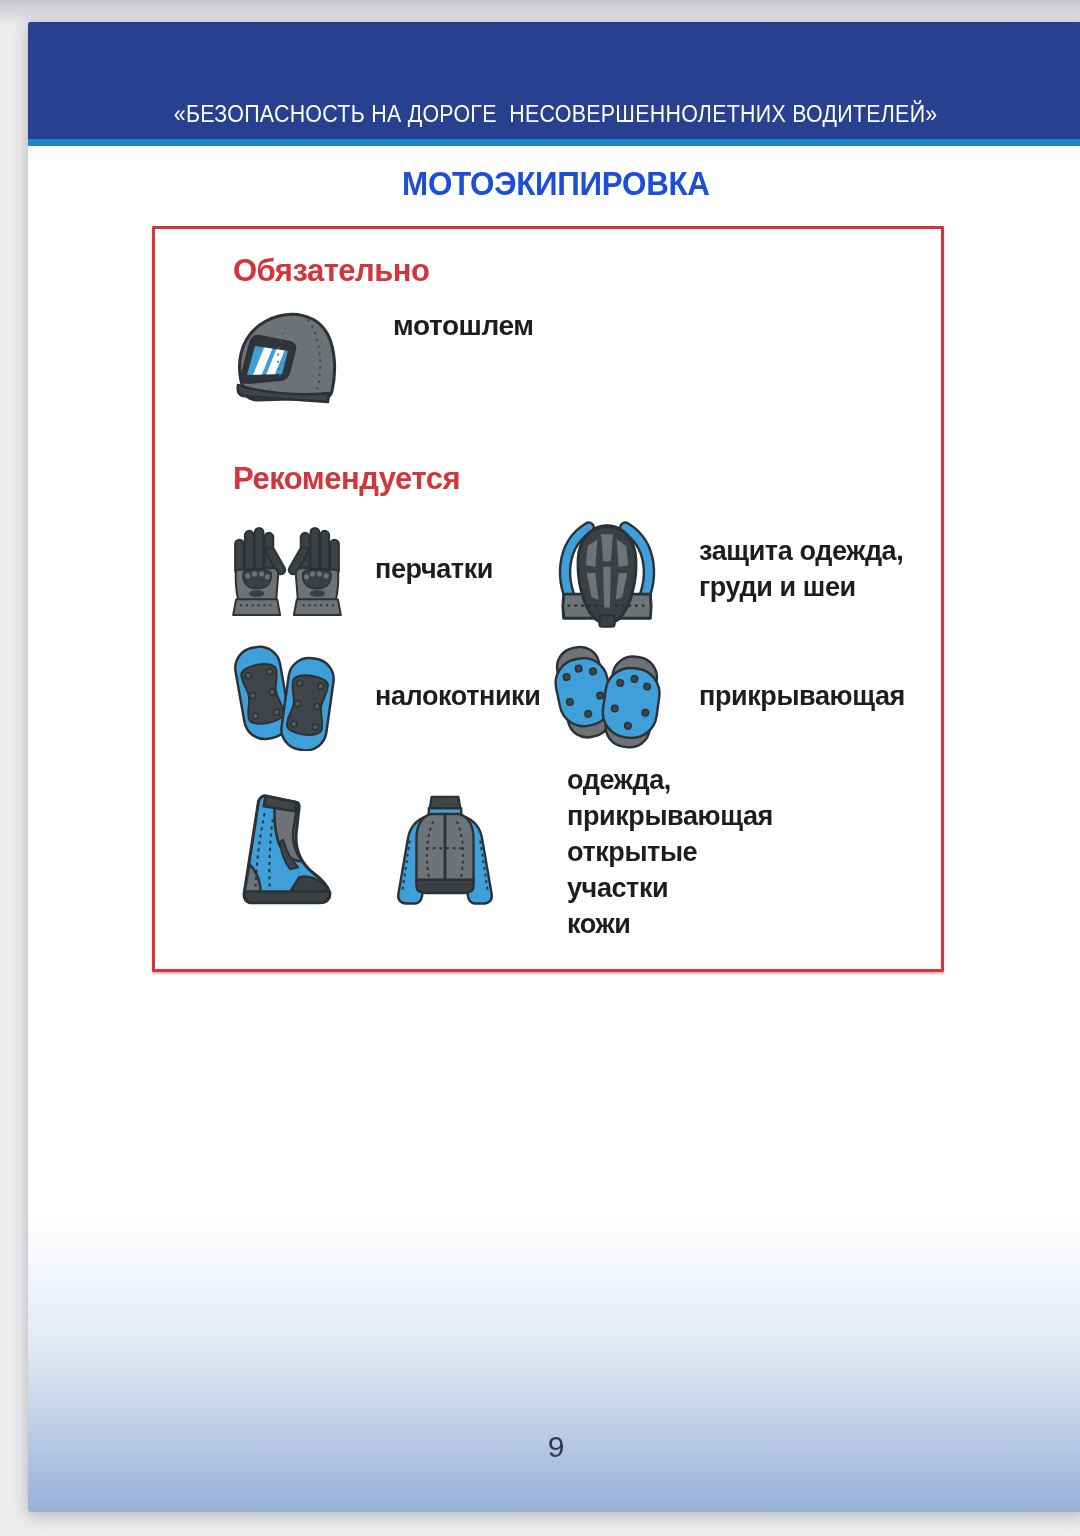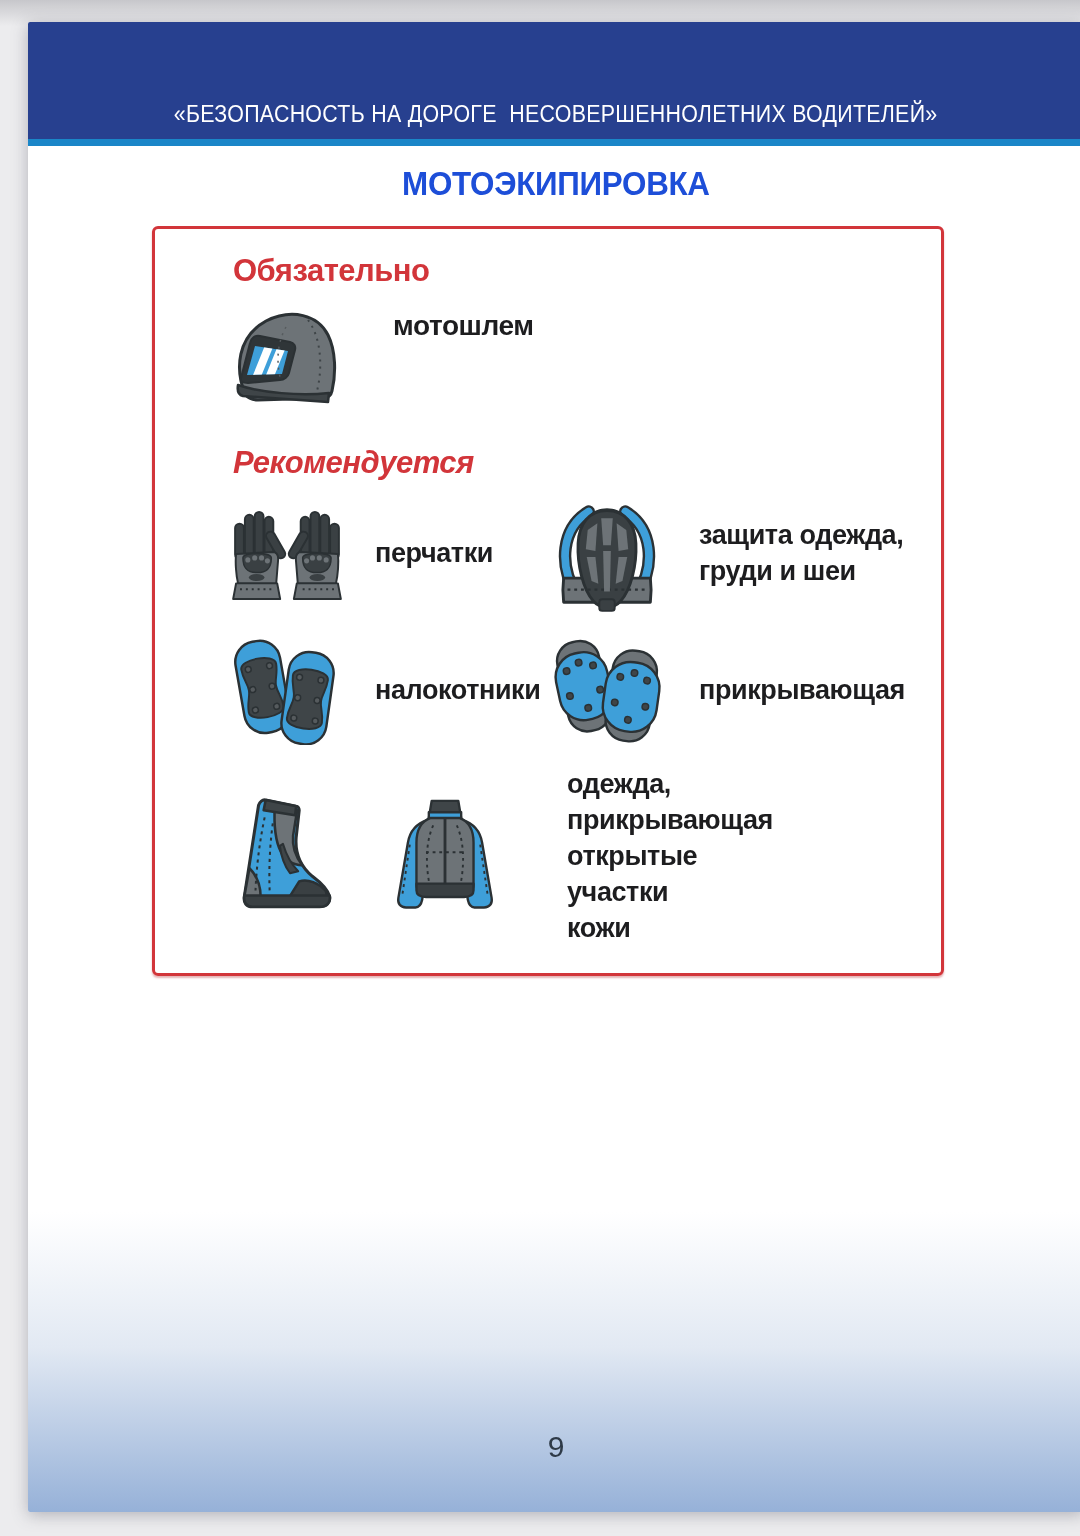--- a/index.html
+++ b/index.html
@@ -29,42 +29,42 @@
     letter-spacing:.3px;
   }
   .header-stripe{height:7px;background:#1a86c8;}
   .doc-title{
     margin-top:19px;text-align:center;color:#1d4ed8;
     font-size:33px;font-weight:bold;letter-spacing:-.3px;
   }
   .doc-title span{display:inline-block;transform:scaleX(.95);}
   .equipment-box{
     margin:23px 0 0 124px;width:792px;box-sizing:border-box;
-    border:3px solid #d2353a;border-radius:6px;
+    border:3px solid #d2353a;border-radius:1px;
     box-shadow:0 2px 2px rgba(180,40,45,.35);
     padding:24px 0 26px 0;
   }
   .section-heading{
     color:#d2353a;font-size:31px;font-weight:bold;margin:0 0 0 78px;
     letter-spacing:-.5px;
   }
   .mandatory-row{
     display:flex;align-items:flex-start;margin:18px 0 0 72px;min-height:102px;
   }
   .icon-cell{display:flex;align-items:center;justify-content:center;}
   .icon-cell.helmet{width:122px;height:102px;}
   .item-label{
     font-size:27px;font-weight:bold;color:#1d1d1f;letter-spacing:-.4px;
     white-space:pre-line;line-height:1.33;
   }
   .mandatory-row .item-label{margin-left:44px;font-size:28px;}
-  .section-heading.rec{margin-top:36px;font-style:italic;}
+  .section-heading.rec{margin-top:52px;}
   .rec-grid{
     display:grid;grid-template-columns:124px 192px 132px auto;
-    align-items:center;row-gap:21px;margin:12px 0 0 70px;
+    align-items:center;row-gap:11px;margin:12px 0 0 70px;
   }
   .rec-grid .icon-cell{height:100%;}
   .rec-grid .cell-label{padding-left:26px;}
   .row-a{min-height:122px;} .row-b{min-height:110px;} .row-c{min-height:130px;}
   .page-bottom{
     position:absolute;left:0;right:0;bottom:0;height:300px;pointer-events:none;
     background:linear-gradient(180deg,rgba(255,255,255,0) 0%,#e2e9f3 45%,#96b1d8 100%);
   }
   .page-number{
     position:absolute;bottom:48px;left:0;width:100%;text-align:center;

